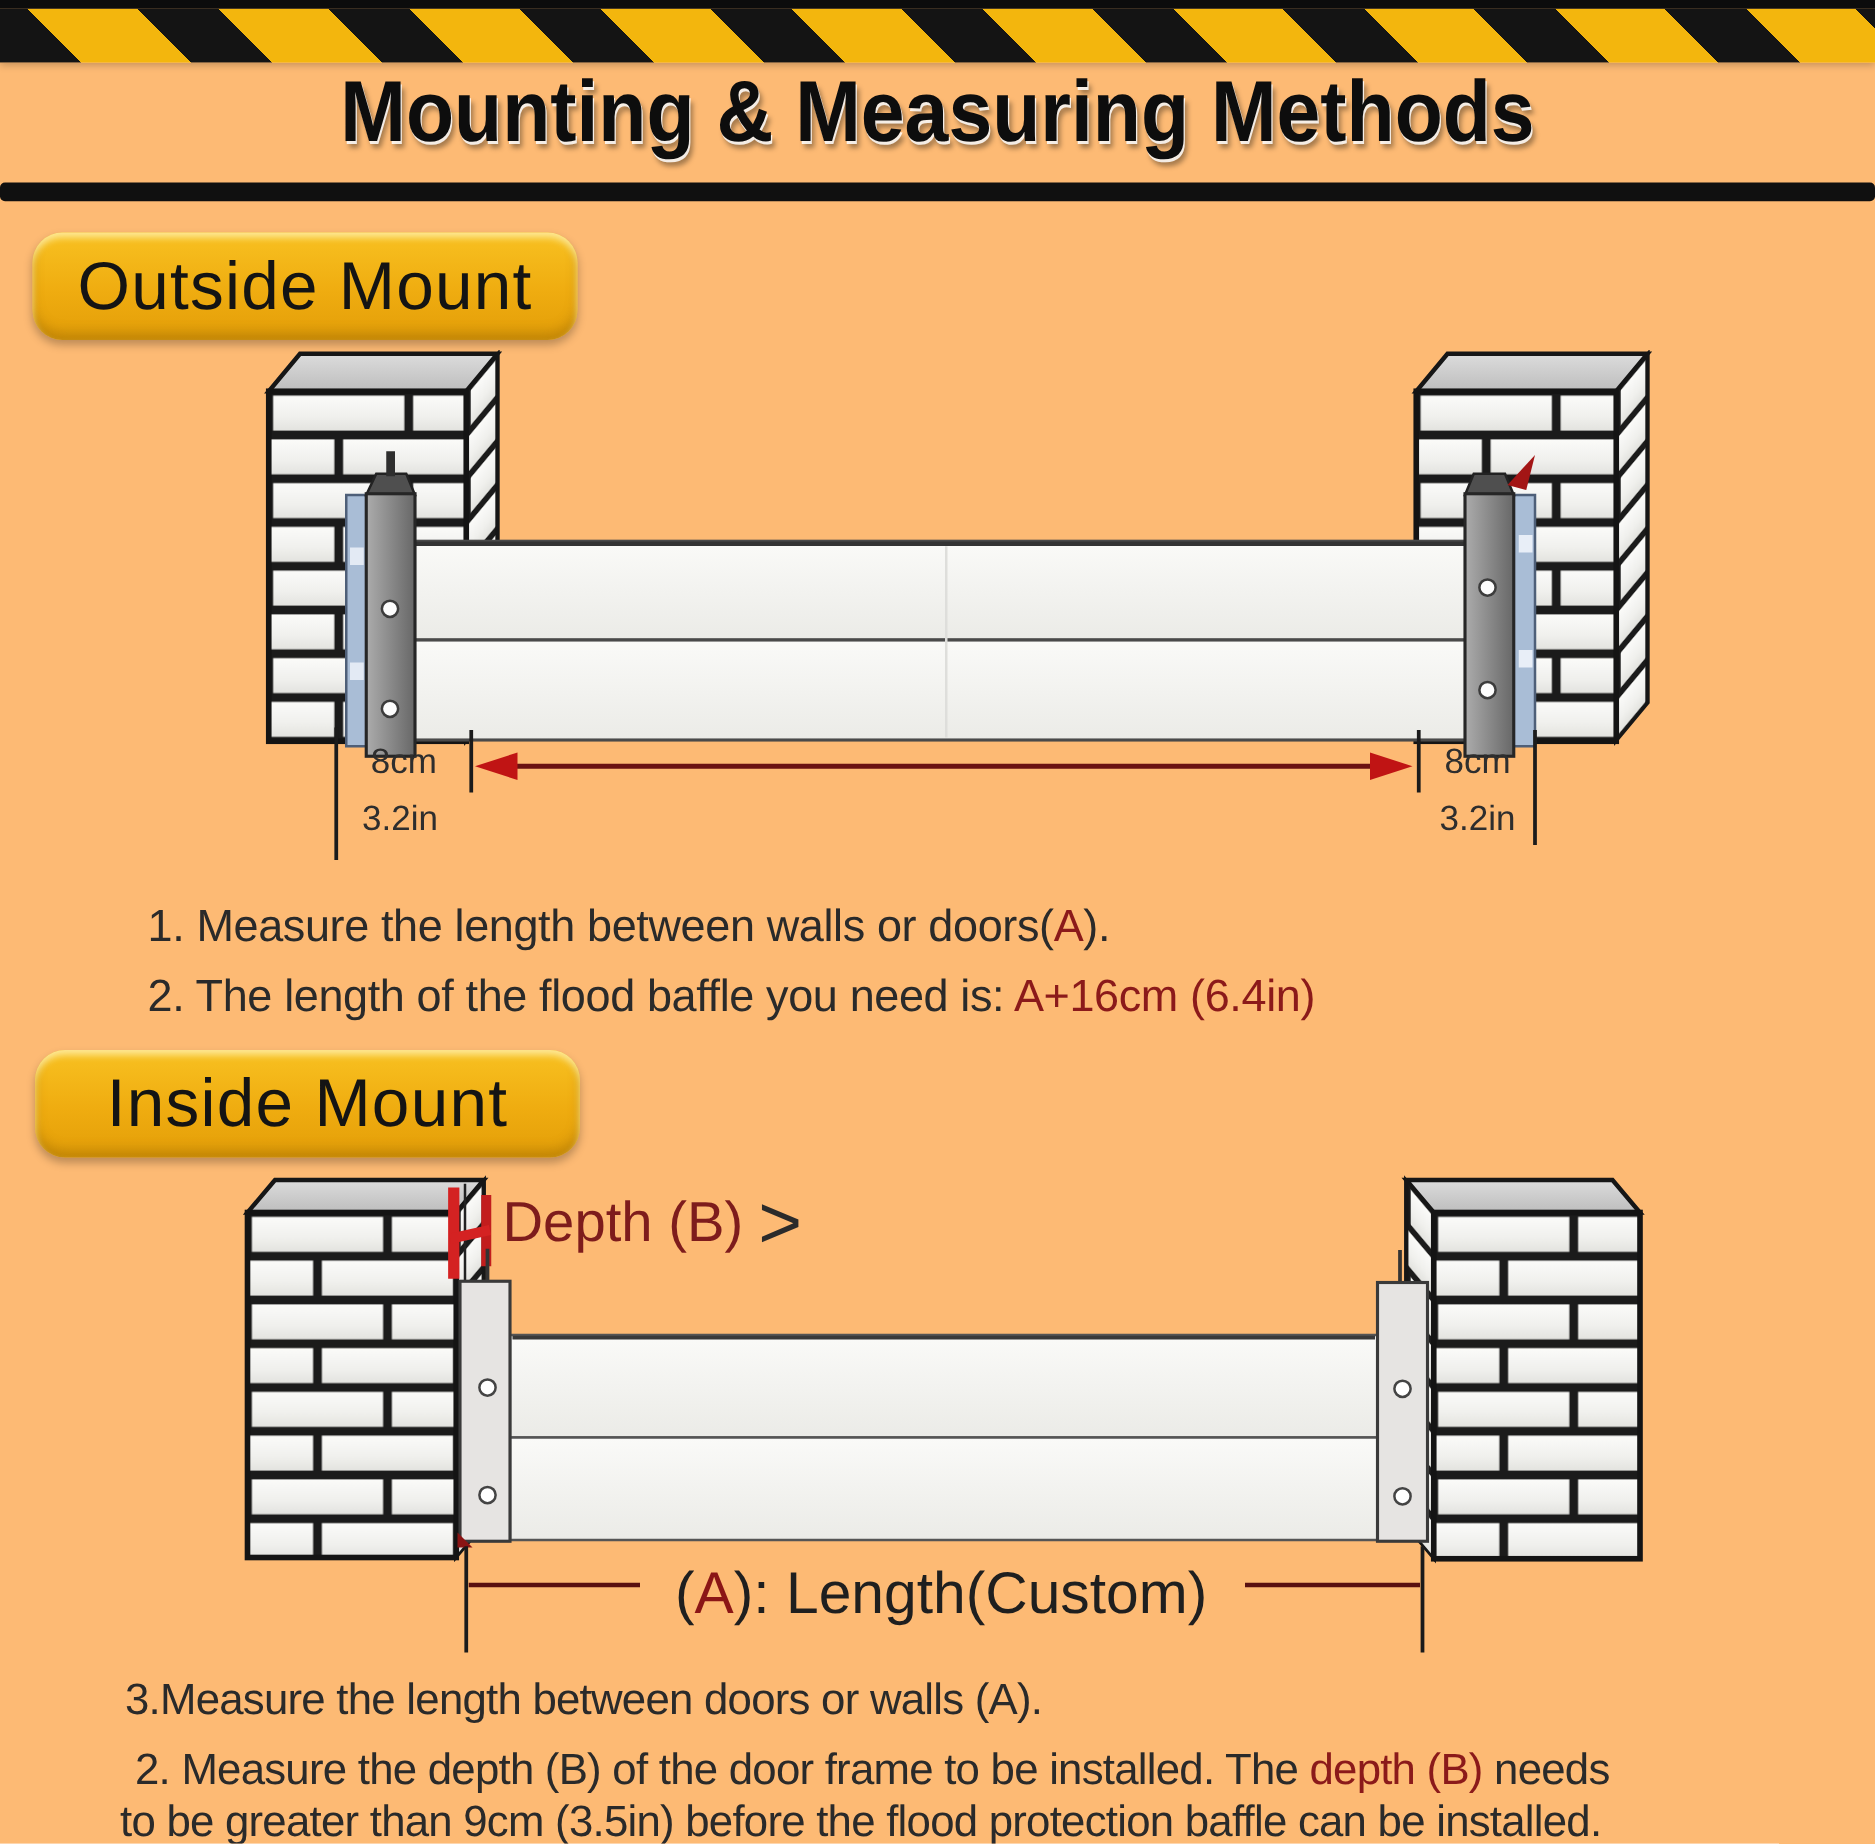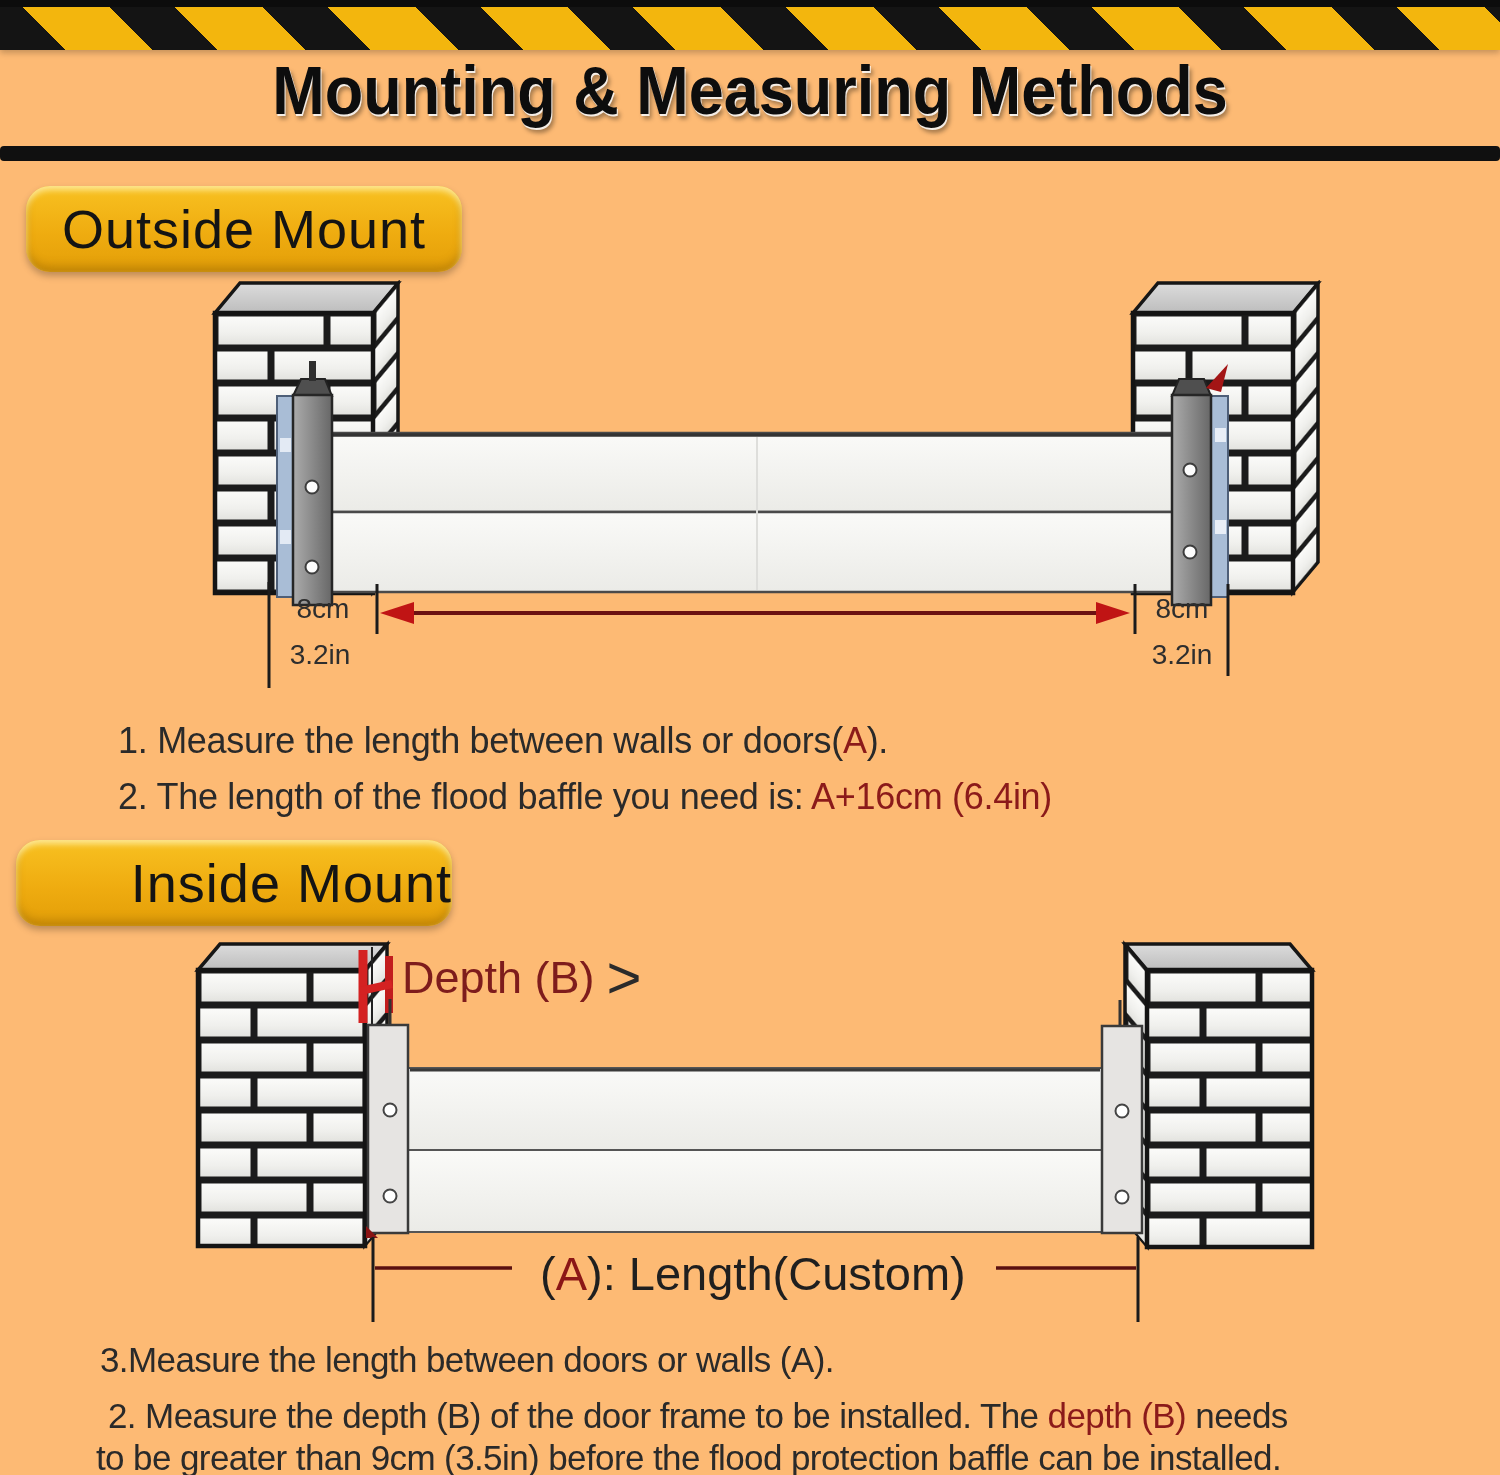--- a/index.html
+++ b/index.html
@@ -14,21 +14,21 @@
   .title{left:0;top:50px;width:1500px;text-align:center;font-size:63px;font-weight:700;
          color:#0d0d0d;letter-spacing:0px;transform:scaleY(1.1);transform-origin:top center;
          text-shadow:1px 2px 0 rgba(255,255,255,0.85), 3px 5px 4px rgba(0,0,0,0.35);}
   .divider{left:0;top:146px;width:1500px;height:15px;background:#101010;border-radius:4px;}
   
   .badge{width:436px;height:86px;border-radius:24px;display:flex;align-items:center;justify-content:center;
          background:linear-gradient(180deg,#F8C121 0%,#EFAC10 55%,#E39E08 100%);
          box-shadow:0 4px 7px rgba(0,0,0,0.25), inset 0 4px 6px rgba(255,240,170,0.85), inset 0 -6px 9px rgba(130,85,0,0.35);
          font-size:54px;color:#141414;letter-spacing:1px;}
   .badge-outside{left:26px;top:186px;}
-  .badge-inside{left:16px;top:840px;justify-content:flex-end;}
+  .badge-inside{left:28px;top:840px;}
   
   .dim{font-size:28px;color:#2e2e2e;text-align:center;line-height:1.05;white-space:nowrap;}
   .spanlabel{left:425px;top:626px;width:700px;text-align:center;font-size:41px;color:#1f1f1f;white-space:nowrap;}
   .spanlabel .bigA{font-size:50px;font-weight:700;color:#C31414;}
   .instr{font-size:36px;color:#2a2a2a;white-space:nowrap;letter-spacing:-0.3px;}
   .instr .red{color:#8B1A1A;}
   .instr2{font-size:35px;letter-spacing:-0.6px;}
   .depthlabel{left:402px;top:948px;font-size:45px;color:#7E1C1C;white-space:nowrap;display:flex;align-items:center;}
   .depthlabel .gt{font-size:60px;color:#2b2b2b;margin:0 4px 0 12px;line-height:1;}
   .depthlabel .val{font-size:49px;color:#8E1F1F;}

